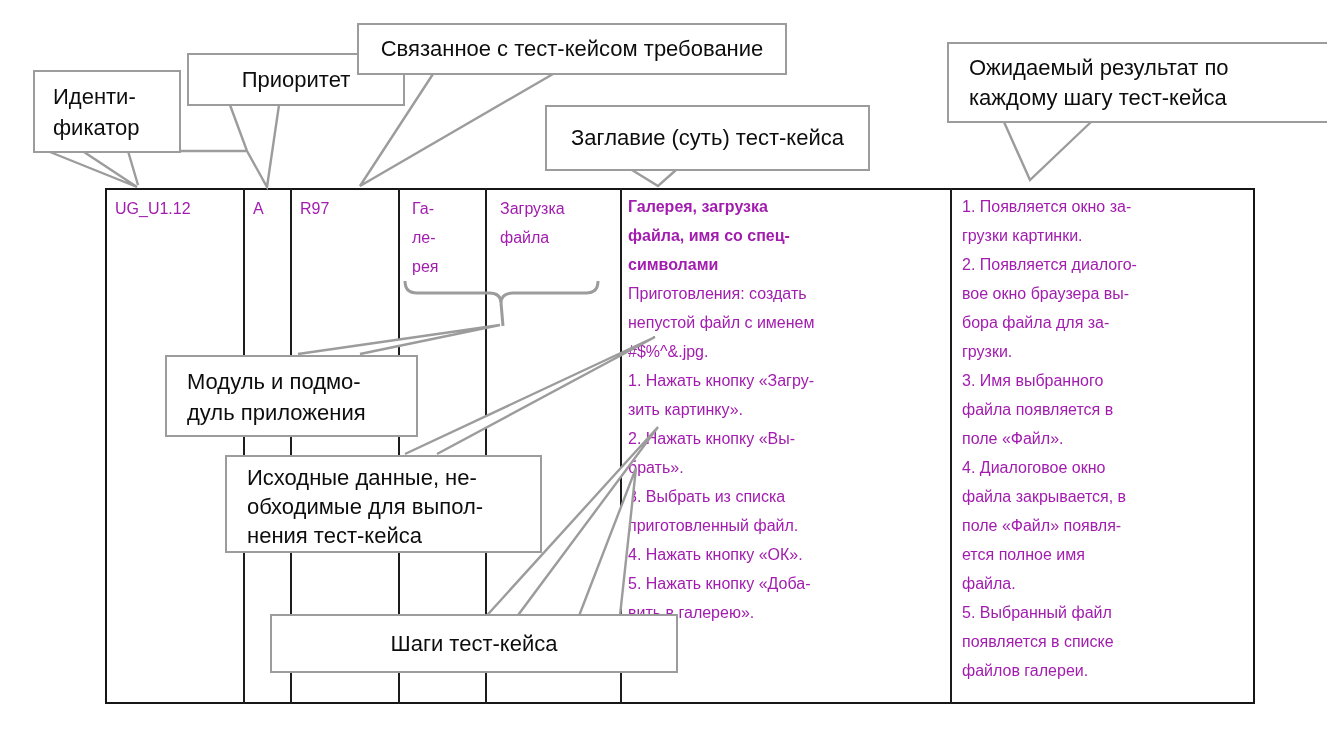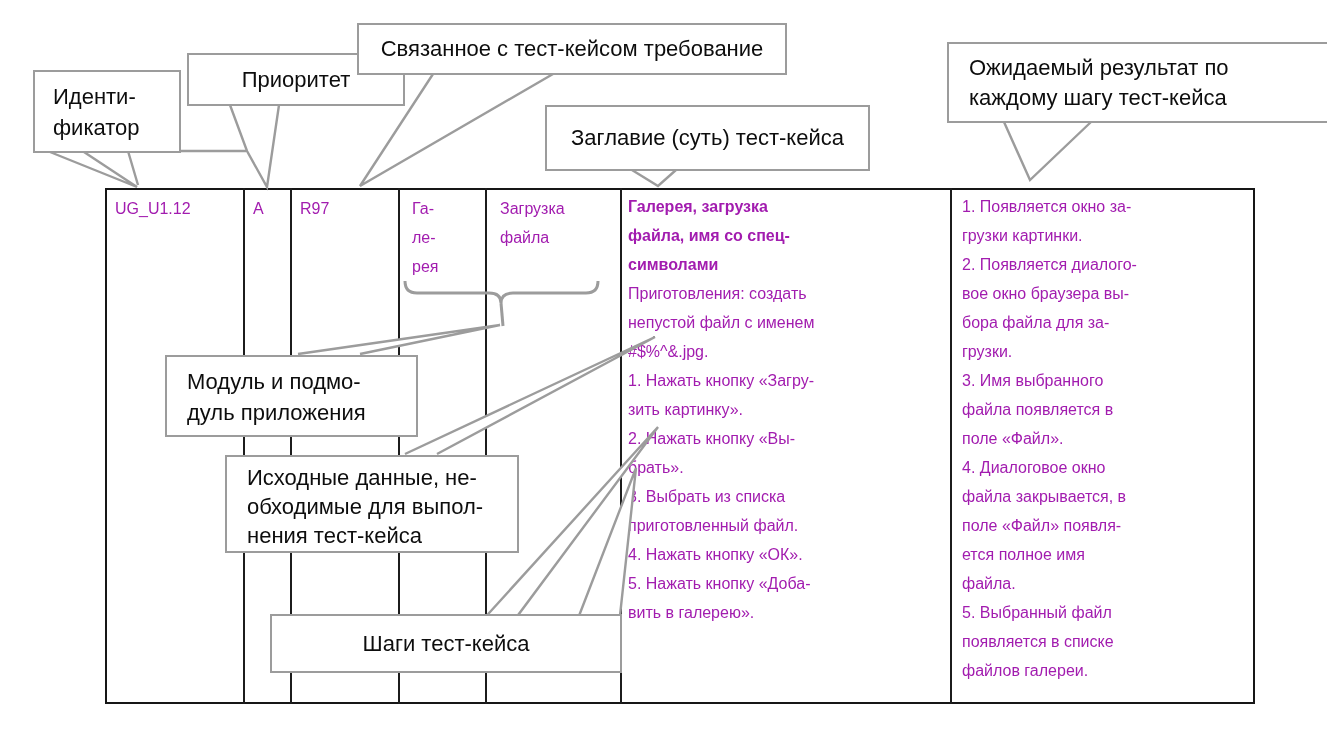--- a/index.html
+++ b/index.html
@@ -109,17 +109,17 @@
 <div class="callout centered" style="left:357px;top:23px;width:430px;height:52px">Связанное с тест-кейсом требование</div>
 
 <div class="callout centered" style="left:545px;top:105px;width:325px;height:66px">Заглавие (суть) тест-кейса</div>
 
 <div class="callout" style="left:947px;top:42px;width:383px;height:81px;padding:9px 0 0 20px;line-height:30px">Ожидаемый результат по
 каждому шагу тест-кейса</div>
 
 <div class="callout" style="left:165px;top:355px;width:253px;height:82px;padding:9px 0 0 20px">Модуль и подмо-
 дуль приложения</div>
 
-<div class="callout" style="left:225px;top:455px;width:294px;height:98px;padding:6px 0 0 20px;line-height:29px">Исходные данные, не-
+<div class="callout" style="left:225px;top:455px;width:317px;height:98px;padding:6px 0 0 20px;line-height:29px">Исходные данные, не-
 обходимые для выпол-
 нения тест-кейса</div>
 
-<div class="callout centered" style="left:270px;top:614px;width:352px;height:59px">Шаги тест-кейса</div>
+<div class="callout centered" style="left:270px;top:614px;width:408px;height:59px">Шаги тест-кейса</div>
 
 </body></html>

